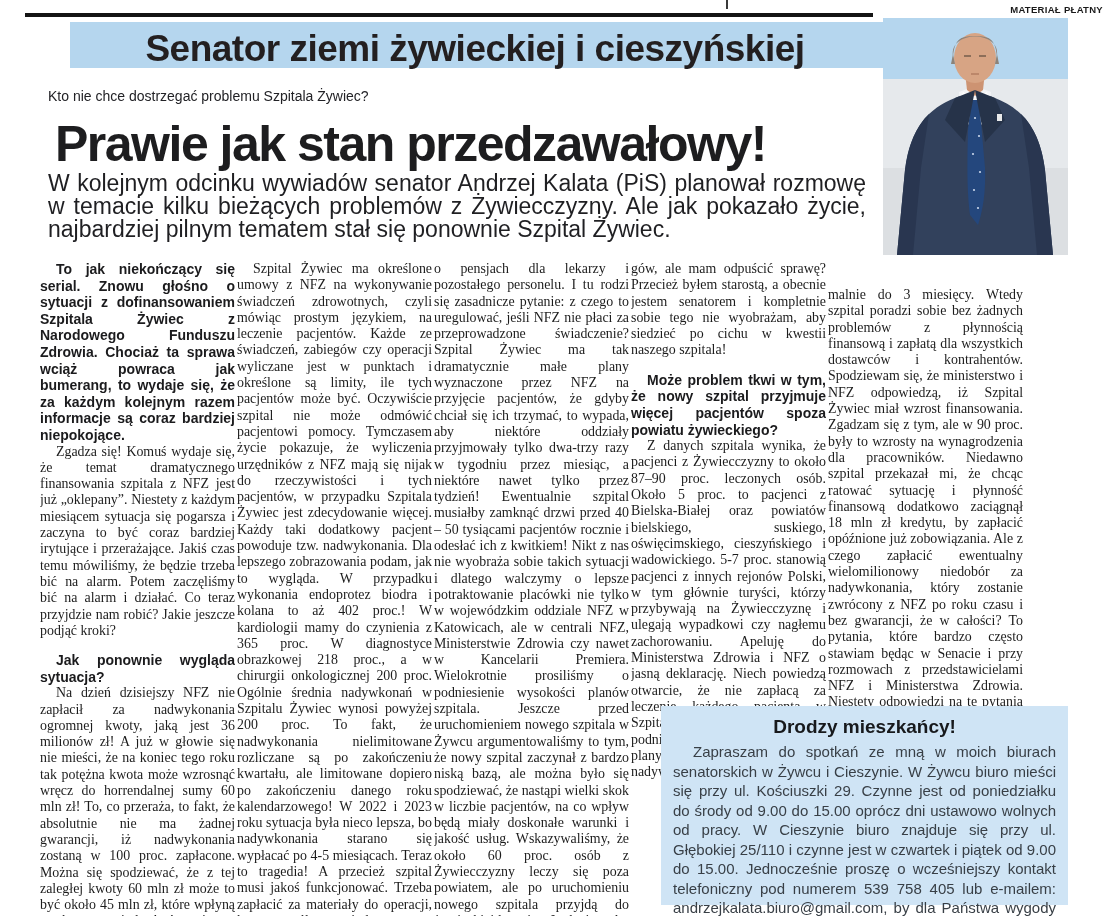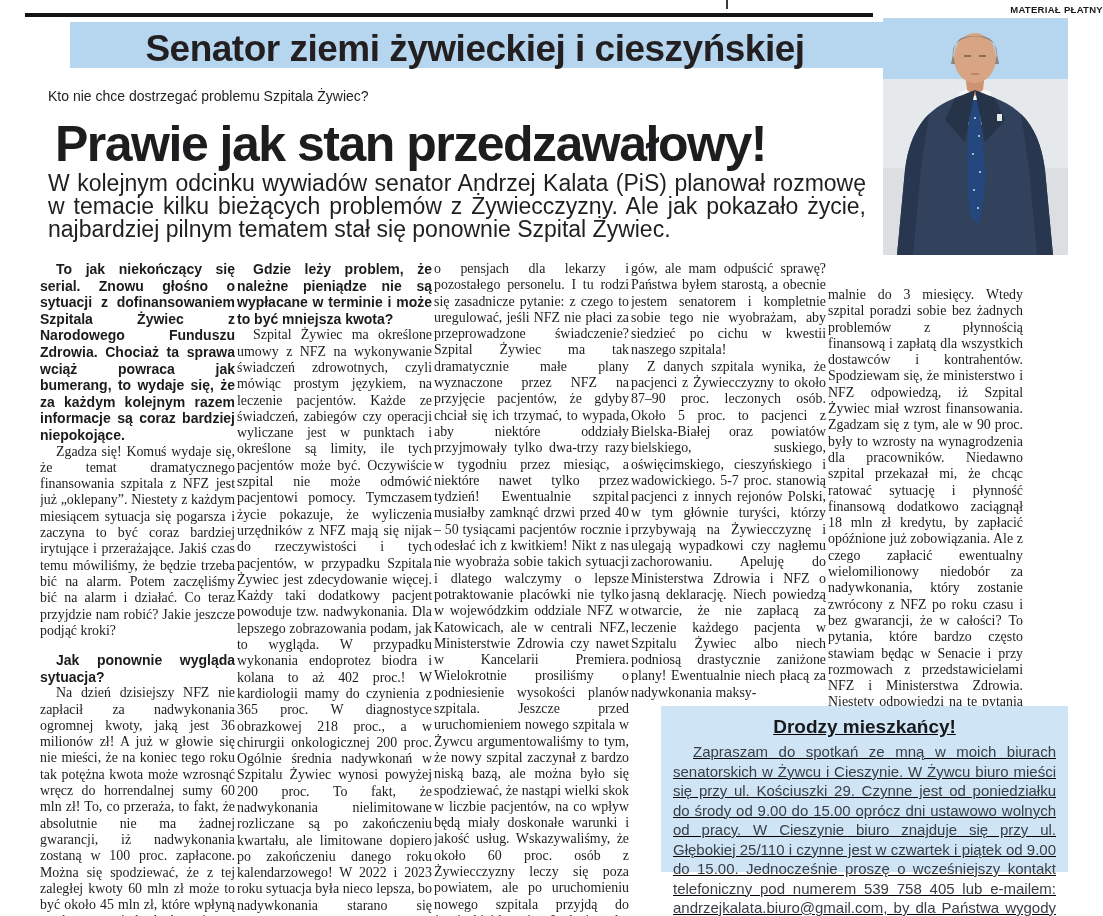--- a/index.html
+++ b/index.html
@@ -48,22 +48,22 @@
     font-size:14px; line-height:16.6px; text-indent:16px; color:#1b1b1d;
   }
   .q:not(:first-child){margin-top:13px !important;}
   .a,.cont{
     font-family:"Liberation Serif",serif; font-size:13.9px; line-height:16.3px;
     color:#1c1c1c;
   }
   .a{text-indent:16px;}
   .cont{text-indent:0;}
   .info-box{
-    position:absolute; left:661px; top:706px; width:407px; height:166px;
-    background:#cfe4f5; z-index:3; padding:8px 12px 0 12px; box-sizing:border-box;text-decoration:underline;
+    position:absolute; left:661px; top:706px; width:407px; height:199px;
+    background:#cfe4f5; z-index:3; padding:8px 12px 0 12px; box-sizing:border-box;
   }
   .info-title{
     text-align:center; font-size:19px; font-weight:700; color:#17191c; margin:2px 0 4px 0;
   }
   .info-body{
     margin:0; font-size:15px; line-height:19.5px; color:#383f46; text-align:justify;
     text-indent:20px;
   }
 </style>
 </head>
@@ -129,28 +129,28 @@
   <p class="lead">W kolejnym odcinku wywiadów senator Andrzej Kalata (PiS) planował rozmowę w temacie kilku bieżących problemów z Żywiecczyzny. Ale jak pokazało życie, najbardziej pilnym tematem stał się ponownie Szpital Żywiec.</p>
 
   <div class="columns" id="columns">
       <div class="col">
         <p class="q">To jak niekończący się serial. Znowu głośno o sytuacji z dofinansowaniem Szpitala Żywiec z Narodowego Funduszu Zdrowia. Chociaż ta sprawa wciąż powraca jak bumerang, to wydaje się, że za każdym kolejnym razem informacje są coraz bardziej niepokojące.</p>
         <p class="a">Zgadza się! Komuś wydaje się, że temat dramatycznego finansowania szpitala z NFZ jest już „oklepany”. Niestety z każdym miesiącem sytuacja się pogarsza i zaczyna to być coraz bardziej irytujące i przerażające. Jakiś czas temu mówiliśmy, że będzie trzeba bić na alarm. Potem zaczęliśmy bić na alarm i działać. Co teraz przyjdzie nam robić? Jakie jeszcze podjąć kroki?</p>
         <p class="q">Jak ponownie wygląda sytuacja?</p>
         <p class="a">Na dzień dzisiejszy NFZ nie zapłacił za nadwykonania ogromnej kwoty, jaką jest 36 milionów zł! A już w głowie się nie mieści, że na koniec tego roku tak potężna kwota może wzrosnąć wręcz do horrendalnej sumy 60 mln zł! To, co przeraża, to fakt, że absolutnie nie ma żadnej gwarancji, iż nadwykonania zostaną w 100 proc. zapłacone. Można się spodziewać, że z tej zaległej kwoty 60 mln zł może to być około 45 mln zł, które wpłyną na konto szpitala być może na początku 2025 roku, ale bardziej realny scenariusz to marzec lub kwiecień przyszłego roku! I jak tu działać do tego czasu, a co najważniejsze dla mieszkańców Żywiecczyzny - jak przetrwać!</p>
       </div>
       <div class="col">
-        <p class="q">Gdzie leży problem, że należne pieniądze nie są wypłacane w terminie i może to być mniejsza kwota?</p>
         <p class="a">Szpital Żywiec ma określone umowy z NFZ na wykonywanie świadczeń zdrowotnych, czyli mówiąc prostym językiem, na leczenie pacjentów. Każde ze świadczeń, zabiegów czy operacji wyliczane jest w punktach i określone są limity, ile tych pacjentów może być. Oczywiście szpital nie może odmówić pacjentowi pomocy. Tymczasem życie pokazuje, że wyliczenia urzędników z NFZ mają się nijak do rzeczywistości i tych pacjentów, w przypadku Szpitala Żywiec jest zdecydowanie więcej. Każdy taki dodatkowy pacjent powoduje tzw. nadwykonania. Dla lepszego zobrazowania podam, jak to wygląda. W przypadku wykonania endoprotez biodra i kolana to aż 402 proc.! W kardiologii mamy do czynienia z 365 proc. W diagnostyce obrazkowej 218 proc., a w chirurgii onkologicznej 200 proc. Ogólnie średnia nadywkonań w Szpitalu Żywiec wynosi powyżej 200 proc. To fakt, że nadwykonania nielimitowane rozliczane są po zakończeniu kwartału, ale limitowane dopiero po zakończeniu danego roku kalendarzowego! W 2022 i 2023 roku sytuacja była nieco lepsza, bo nadywkonania starano się wypłacać po 4-5 miesiącach. Teraz to tragedia! A przecież szpital musi jakoś funkcjonować. Trzeba zapłacić za materiały do operacji, koszty ogólne szpitala, w tym prąd, wodę, ścieki, gaz, już nie mówiąc</p>
       </div>
       <div class="col">
         <p class="cont">o pensjach dla lekarzy i pozostałego personelu. I tu rodzi się zasadnicze pytanie: z czego to uregulować, jeśli NFZ nie płaci za przeprowadzone świadczenie? Szpital Żywiec ma tak dramatycznie małe plany wyznaczone przez NFZ na przyjęcie pacjentów, że gdyby chciał się ich trzymać, to wypada, aby niektóre oddziały przyjmowały tylko dwa-trzy razy w tygodniu przez miesiąc, a niektóre nawet tylko przez tydzień! Ewentualnie szpital musiałby zamknąć drzwi przed 40 – 50 tysiącami pacjentów rocznie i odesłać ich z kwitkiem! Nikt z nas nie wyobraża sobie takich sytuacji i dlatego walczymy o lepsze potraktowanie placówki nie tylko w wojewódzkim oddziale NFZ w Katowicach, ale w centrali NFZ, Ministerstwie Zdrowia czy nawet w Kancelarii Premiera. Wielokrotnie prosiliśmy o podniesienie wysokości planów szpitala. Jeszcze przed uruchomieniem nowego szpitala w Żywcu argumentowaliśmy to tym, że nowy szpital zaczynał z bardzo niską bazą, ale można było się spodziewać, że nastąpi wielki skok w liczbie pacjentów, na co wpływ będą miały doskonałe warunki i jakość usług. Wskazywaliśmy, że około 60 proc. osób z Żywiecczyzny leczy się poza powiatem, ale po uruchomieniu nowego szpitala przyjdą do żywieckiej lecznicy. I tak się stało. Nastąpił gwałtowny wzrost liczby pacjentów, a doskonałym przykładem jest rosnąca liczba porodów. Wiem doskonale, bo mówi mi to wiele osób, iż narobiłem sobie przez to wielu wro-</p>
       </div>
       <div class="col">
-        <p class="cont">gów, ale mam odpuścić sprawę? Państwa byłem starostą, a obecnie jestem senatorem i kompletnie sobie tego nie wyobrażam, aby siedzieć po cichu w kwestii naszego szpitala!</p>
+        <p class="cont">gów, ale mam odpuścić sprawę? Przecież byłem starostą, a obecnie jestem senatorem i kompletnie sobie tego nie wyobrażam, aby siedzieć po cichu w kwestii naszego szpitala!</p>
+        <p class="q">Może problem tkwi w tym, że nowy szpital przyjmuje więcej pacjentów spoza powiatu żywieckiego?</p>
         <p class="a">Z danych szpitala wynika, że pacjenci z Żywiecczyzny to około 87–90 proc. leczonych osób. Około 5 proc. to pacjenci z Bielska-Białej oraz powiatów bielskiego, suskiego, oświęcimskiego, cieszyńskiego i wadowickiego. 5-7 proc. stanowią pacjenci z innych rejonów Polski, w tym głównie turyści, którzy przybywają na Żywiecczyznę i ulegają wypadkowi czy nagłemu zachorowaniu. Apeluję do Ministerstwa Zdrowia i NFZ o jasną deklarację. Niech powiedzą otwarcie, że nie zapłacą za leczenie każdego pacjenta w Szpitalu Żywiec albo niech podniosą drastycznie zaniżone plany! Ewentualnie niech płacą za nadywkonania maksy-</p>
       </div>
       <div class="col">
         <p class="cont">malnie do 3 miesięcy. Wtedy szpital poradzi sobie bez żadnych problemów z płynnością finansową i zapłatą dla wszystkich dostawców i kontrahentów. Spodziewam się, że ministerstwo i NFZ odpowiedzą, iż Szpital Żywiec miał wzrost finansowania. Zgadzam się z tym, ale w 90 proc. były to wzrosty na wynagrodzenia dla pracowników. Niedawno szpital przekazał mi, że chcąc ratować sytuację i płynność finansową dodatkowo zaciągnął 18 mln zł kredytu, by zapłacić opóźnione już zobowiązania. Ale z czego zapłacić ewentualny wielomilionowy niedobór za nadywkonania, który zostanie zwrócony z NFZ po roku czasu i bez gwarancji, że w całości? To pytania, które bardzo często stawiam będąc w Senacie i przy rozmowach z przedstawicielami NFZ i Ministerstwa Zdrowia. Niestety odpowiedzi na te pytania wciąż nie ma. Jak długo można jeszcze tak traktować nasz szpital, a przede wszystkim mieszkańców Żywiecczyzny?</p>
       </div>
     </div>
 
   <div class="info-box">
     <div class="info-title">Drodzy mieszkańcy!</div>
     <p class="info-body">Zapraszam do spotkań ze mną w moich biurach senatorskich w Żywcu i Cieszynie. W Żywcu biuro mieści się przy ul. Kościuszki 29. Czynne jest od poniedziałku do środy od 9.00 do 15.00 oprócz dni ustawowo wolnych od pracy. W Cieszynie biuro znajduje się przy ul. Głębokiej 25/110 i czynne jest w czwartek i piątek od 9.00 do 15.00. Jednocześnie proszę o wcześniejszy kontakt telefoniczny pod numerem 539 758 405 lub e-mailem: andrzejkalata.biuro@gmail.com, by dla Państwa wygody ustalić dokładny termin wizyty.</p>

